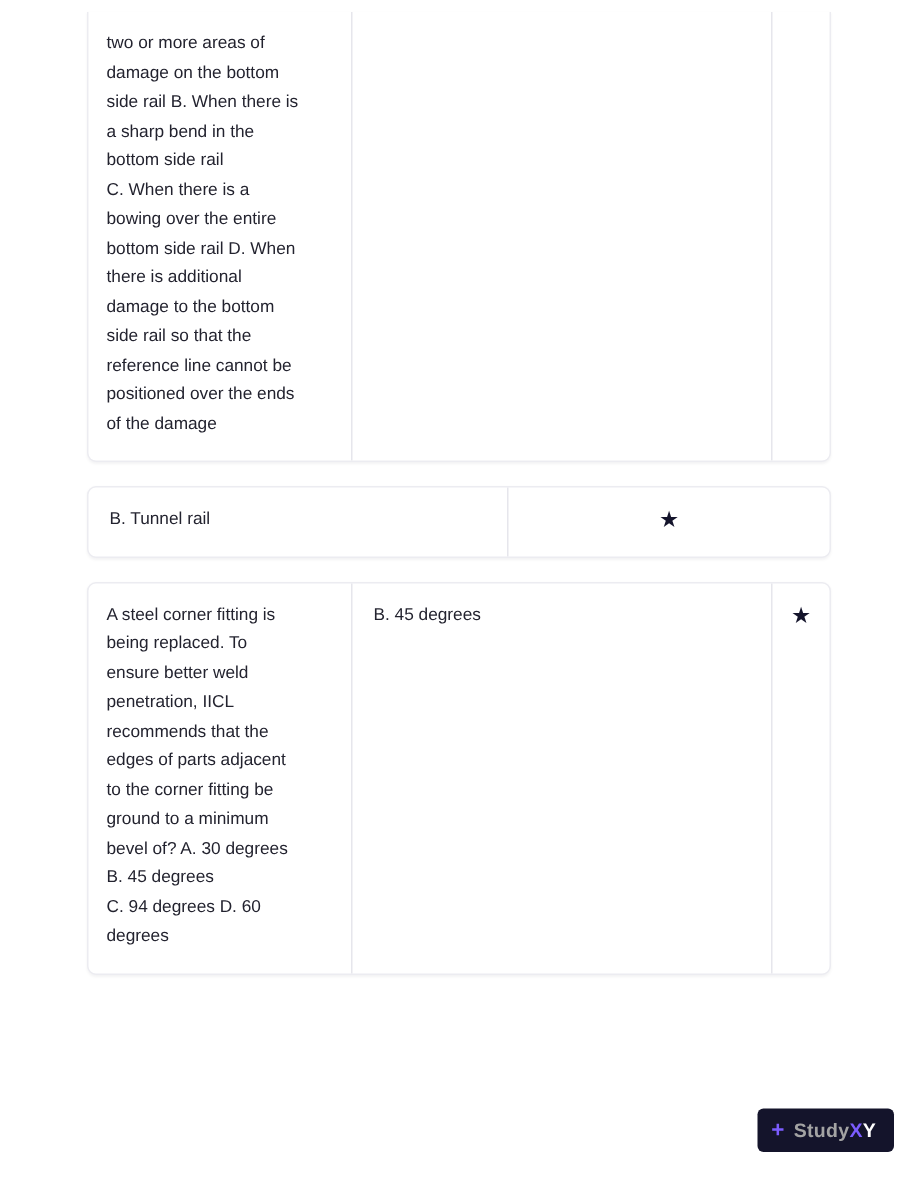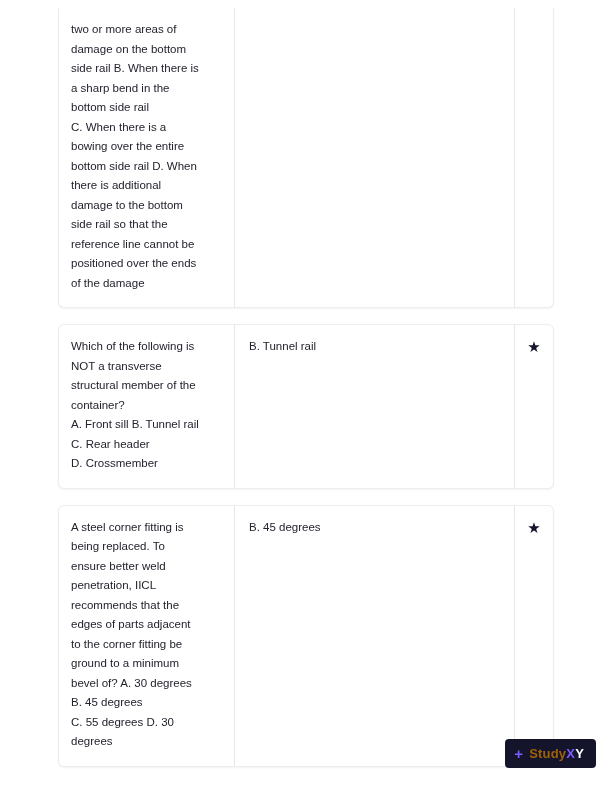--- a/index.html
+++ b/index.html
@@ -99,21 +99,21 @@
     font-weight: bold;
     letter-spacing: 0.2px;
   }
   .watermark .plus {
     color: #7b5cff;
     font-size: 15px;
     font-weight: bold;
     line-height: 1;
   }
   .watermark .brand-study {
-    color: #a16207;
+    color: #a3a3a3;
   }
   .watermark .brand-x {
     color: #7b5cff;
   }
   .watermark .brand-y {
     color: #ffffff;
   }
 </style>
 </head>
 <body>
@@ -141,50 +141,41 @@
       </div>
       <div class="col-answer">
         <div class="a-text"></div>
       </div>
       <div class="col-flag">
         <div class="star hidden">★</div>
       </div>
     </div>
 
     <div class="card">
-      <div class="col-question">
-        <div class="q-text">Which of the following is
-NOT a transverse
-structural member of the
-container?
-A. Front sill B. Tunnel rail
-C. Rear header
-D. Crossmember</div>
-      </div>
       <div class="col-answer">
         <div class="a-text">B. Tunnel rail</div>
       </div>
       <div class="col-flag">
         <div class="star">★</div>
       </div>
     </div>
 
     <div class="card">
       <div class="col-question">
         <div class="q-text">A steel corner fitting is
 being replaced. To
 ensure better weld
 penetration, IICL
 recommends that the
 edges of parts adjacent
 to the corner fitting be
 ground to a minimum
 bevel of? A. 30 degrees
 B. 45 degrees
-C. 55 degrees D. 30
+C. 94 degrees D. 60
 degrees</div>
       </div>
       <div class="col-answer">
         <div class="a-text">B. 45 degrees</div>
       </div>
       <div class="col-flag">
         <div class="star">★</div>
       </div>
     </div>
 

